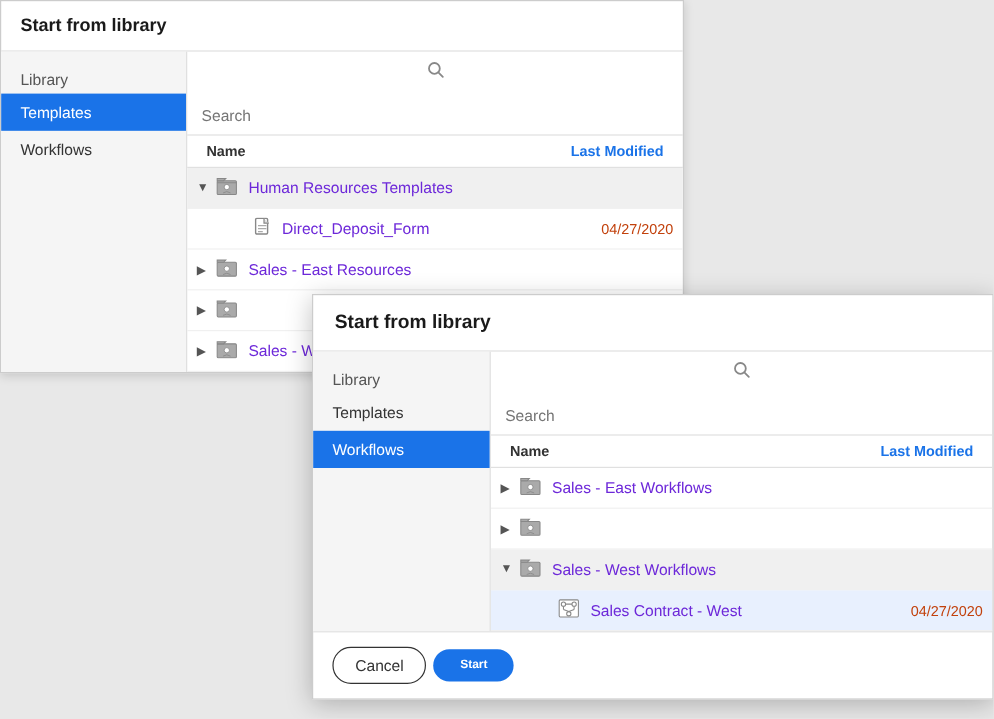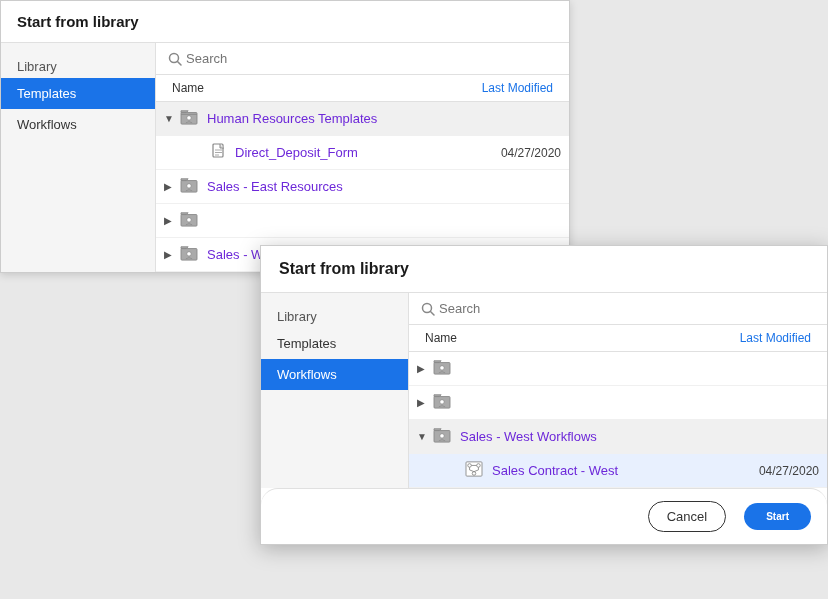--- a/index.html
+++ b/index.html
@@ -70,21 +70,22 @@
       flex: 1;
       display: flex;
       flex-direction: column;
     }
 
     .search-bar {
       display: flex;
       align-items: center;
       padding: 8px 12px;
       border-bottom: 1px solid #e0e0e0;
-      gap: 4px;
+      gap: 24px;
+      flex-direction: column;
     }
 
     .search-bar input {
       border: none;
       outline: none;
       font-size: 13px;
       color: #333;
       background: transparent;
       width: 100%;
     }
@@ -92,21 +93,21 @@
     .search-icon-svg {
       color: #888;
       flex-shrink: 0;
     }
 
     .table-header {
       display: flex;
       justify-content: space-between;
       padding: 6px 16px;
       border-bottom: 1px solid #e0e0e0;
-      font-weight: 400;
+      font-weight: 700;
       color: #333;
       font-size: 12px;
     }
 
     .table-header .col-last {
       color: #1a73e8;
     }
 
     .tree-items {
       flex: 1;
@@ -141,21 +142,21 @@
       color: #555;
       font-size: 10px;
     }
 
     .row-name {
       flex: 1;
       color: #6d28d9;
     }
 
     .row-date {
-      color: #404040;
+      color: #c2410c;
       font-size: 12px;
     }
 
     
     .fg-dialog {
       position: absolute;
       top: 245px;
       left: 260px;
       width: 568px;
       background: #fff;
@@ -187,26 +188,25 @@
     }
 
     .fg-content {
       flex: 1;
       display: flex;
       flex-direction: column;
     }
 
     .fg-footer {
       display: flex;
-      justify-content: flex-end;
+      justify-content: flex-start;
       align-items: center;
       padding: 12px 16px;
       border-top: 1px solid #e0e0e0;
-      gap: 18px;
-      border-radius: 17px;
+      gap: 6px;
     }
 
     .btn-cancel {
       padding: 7px 18px;
       border: 1.5px solid #333;
       border-radius: 20px;
       background: #fff;
       cursor: pointer;
       font-size: 13px;
       font-weight: 500;
@@ -349,20 +349,21 @@
         <div class="tree-row">
           <span class="chevron">▶</span>
           <span style="margin-right:5px;">
             <svg width="18" height="16" viewBox="0 0 20 18" fill="none">
               <rect x="1" y="4" width="18" height="13" rx="1" fill="#aaa" stroke="#888" stroke-width="1"></rect>
               <path d="M1 4 L7 4 L9 2 H1 Z" fill="#aaa" stroke="#888" stroke-width="1"></path>
               <circle cx="10" cy="10" r="2.5" fill="#fff" stroke="#888" stroke-width="0.8"></circle>
               <path d="M6.5 15.5 Q10 13 13.5 15.5" stroke="#888" stroke-width="0.8" fill="none"></path>
             </svg>
           </span>
+          <span class="row-name">Sales - East Workflows</span>
         </div>
 
         <div class="tree-row">
           <span class="chevron">▶</span>
           <span style="margin-right:5px;">
             <svg width="18" height="16" viewBox="0 0 20 18" fill="none">
               <rect x="1" y="4" width="18" height="13" rx="1" fill="#aaa" stroke="#888" stroke-width="1"></rect>
               <path d="M1 4 L7 4 L9 2 H1 Z" fill="#aaa" stroke="#888" stroke-width="1"></path>
               <circle cx="10" cy="10" r="2.5" fill="#fff" stroke="#888" stroke-width="0.8"></circle>
               <path d="M6.5 15.5 Q10 13 13.5 15.5" stroke="#888" stroke-width="0.8" fill="none"></path>

